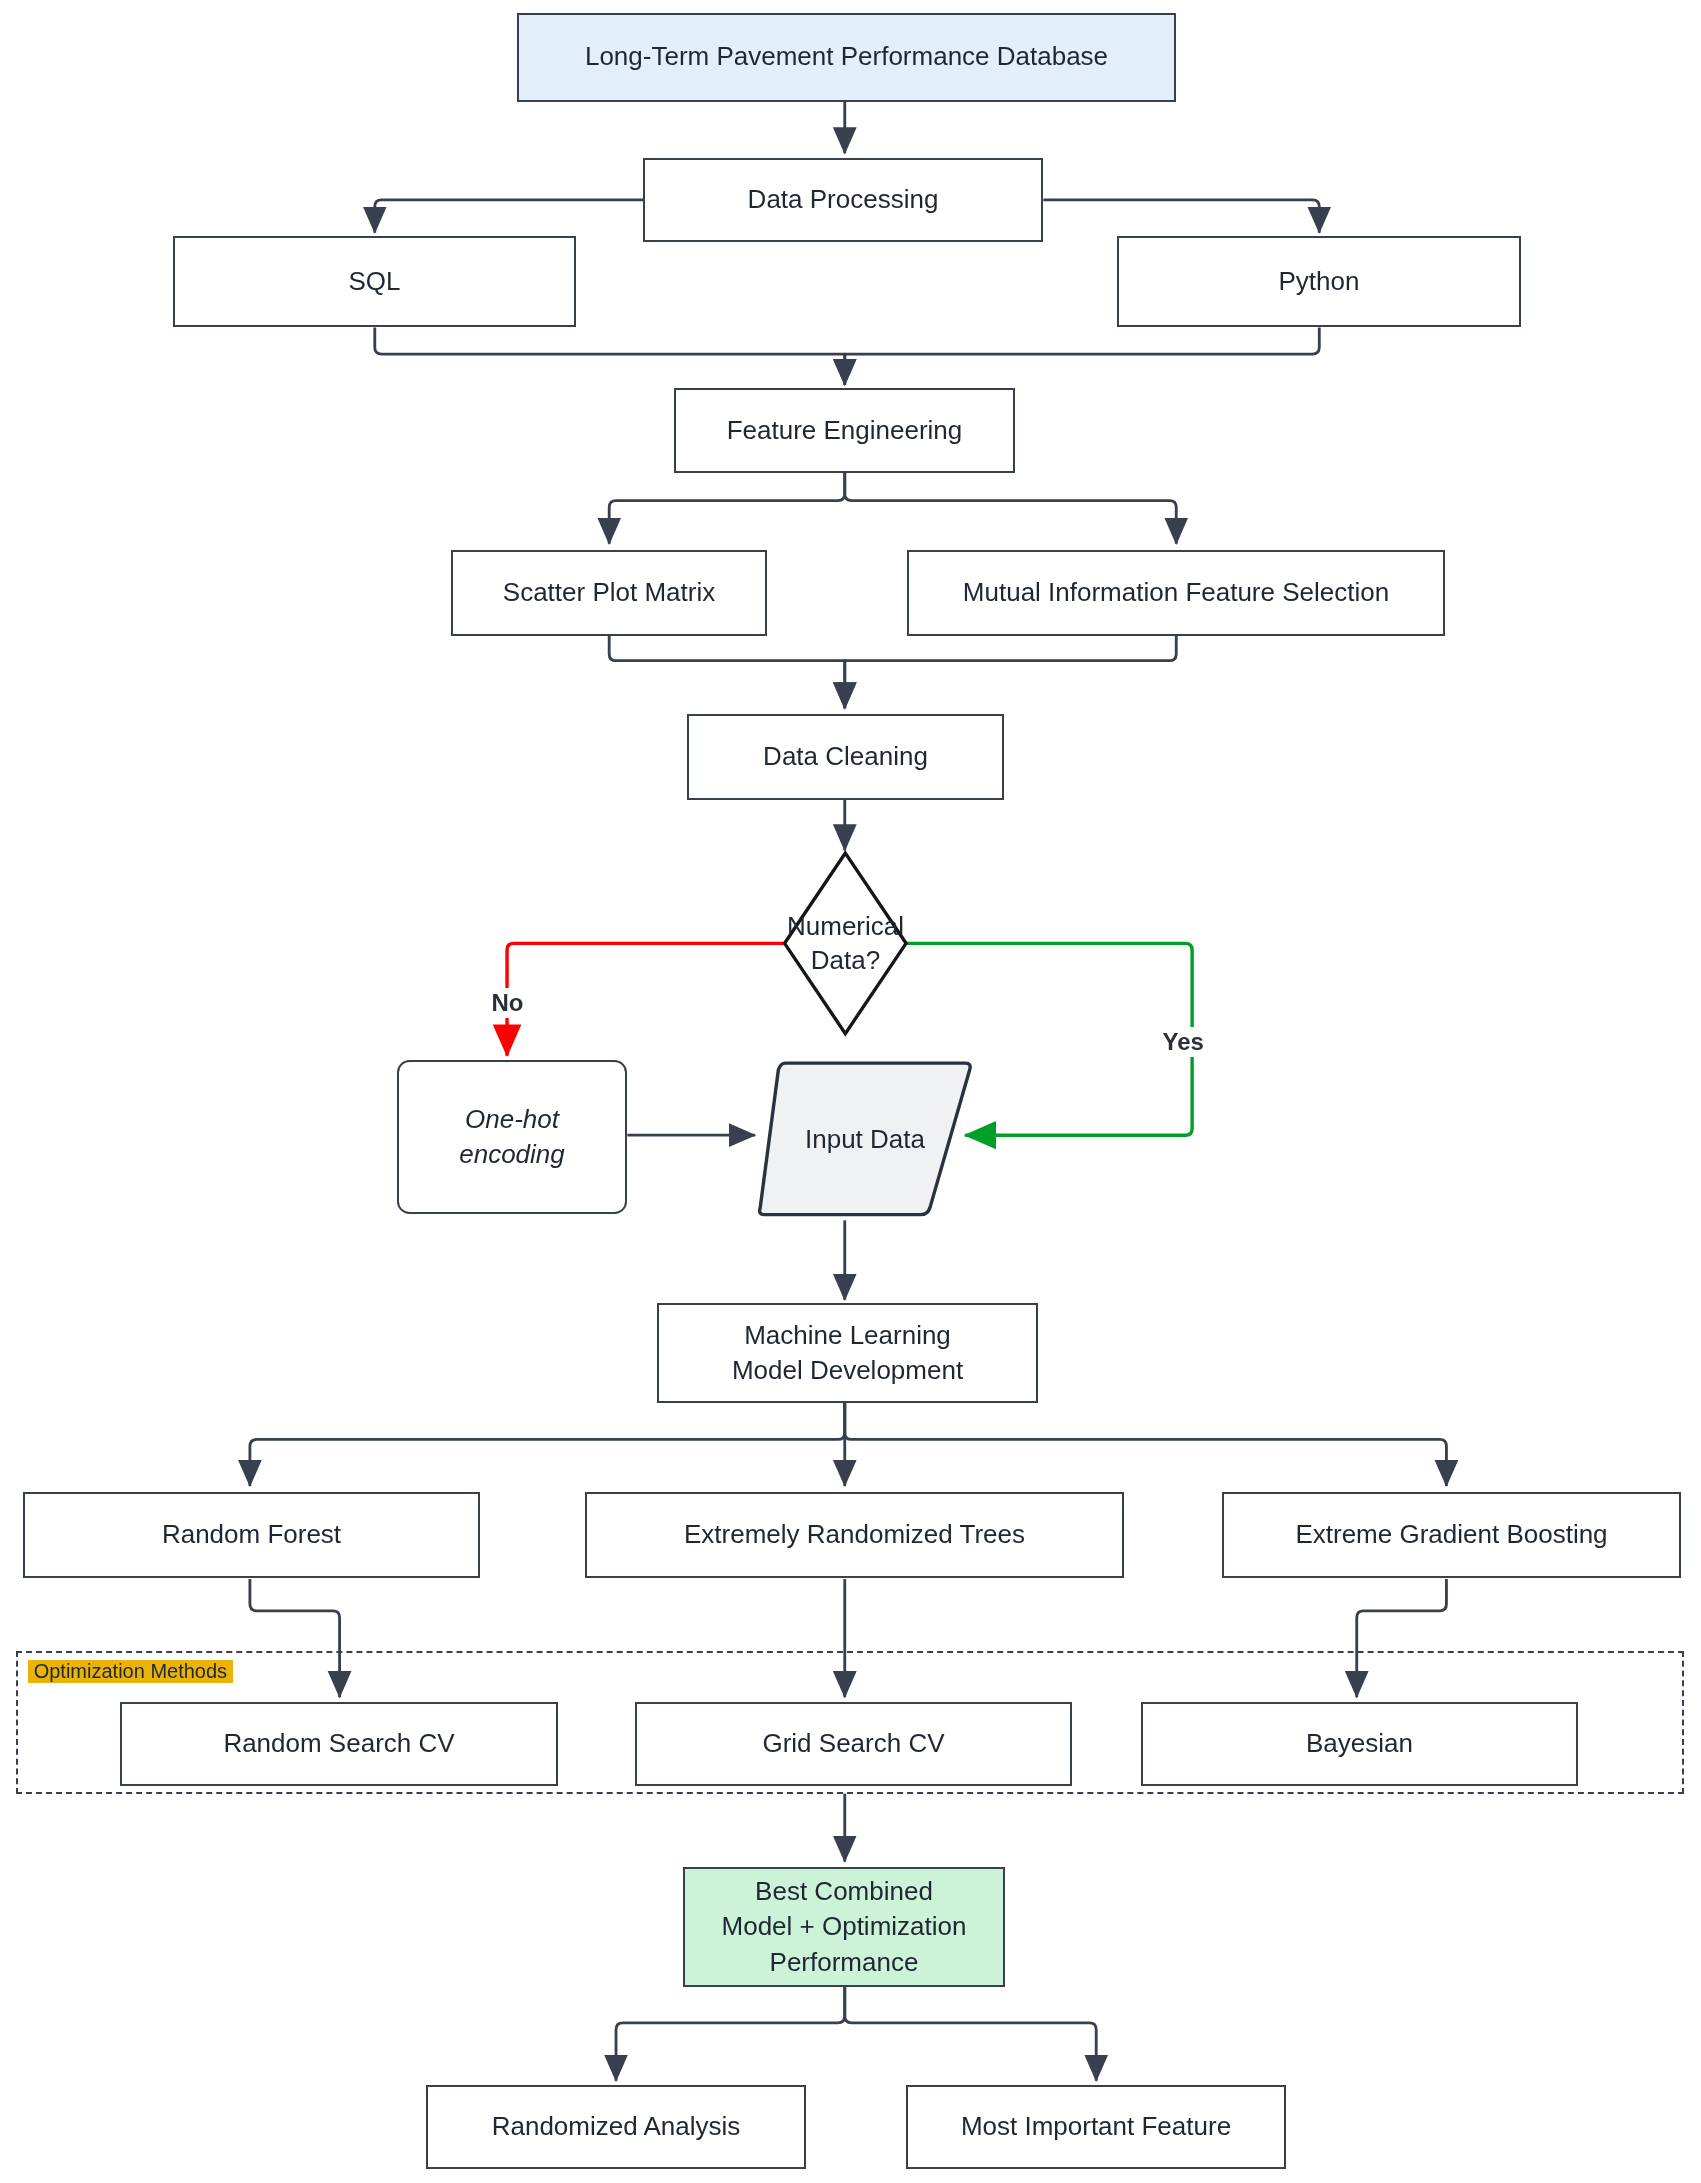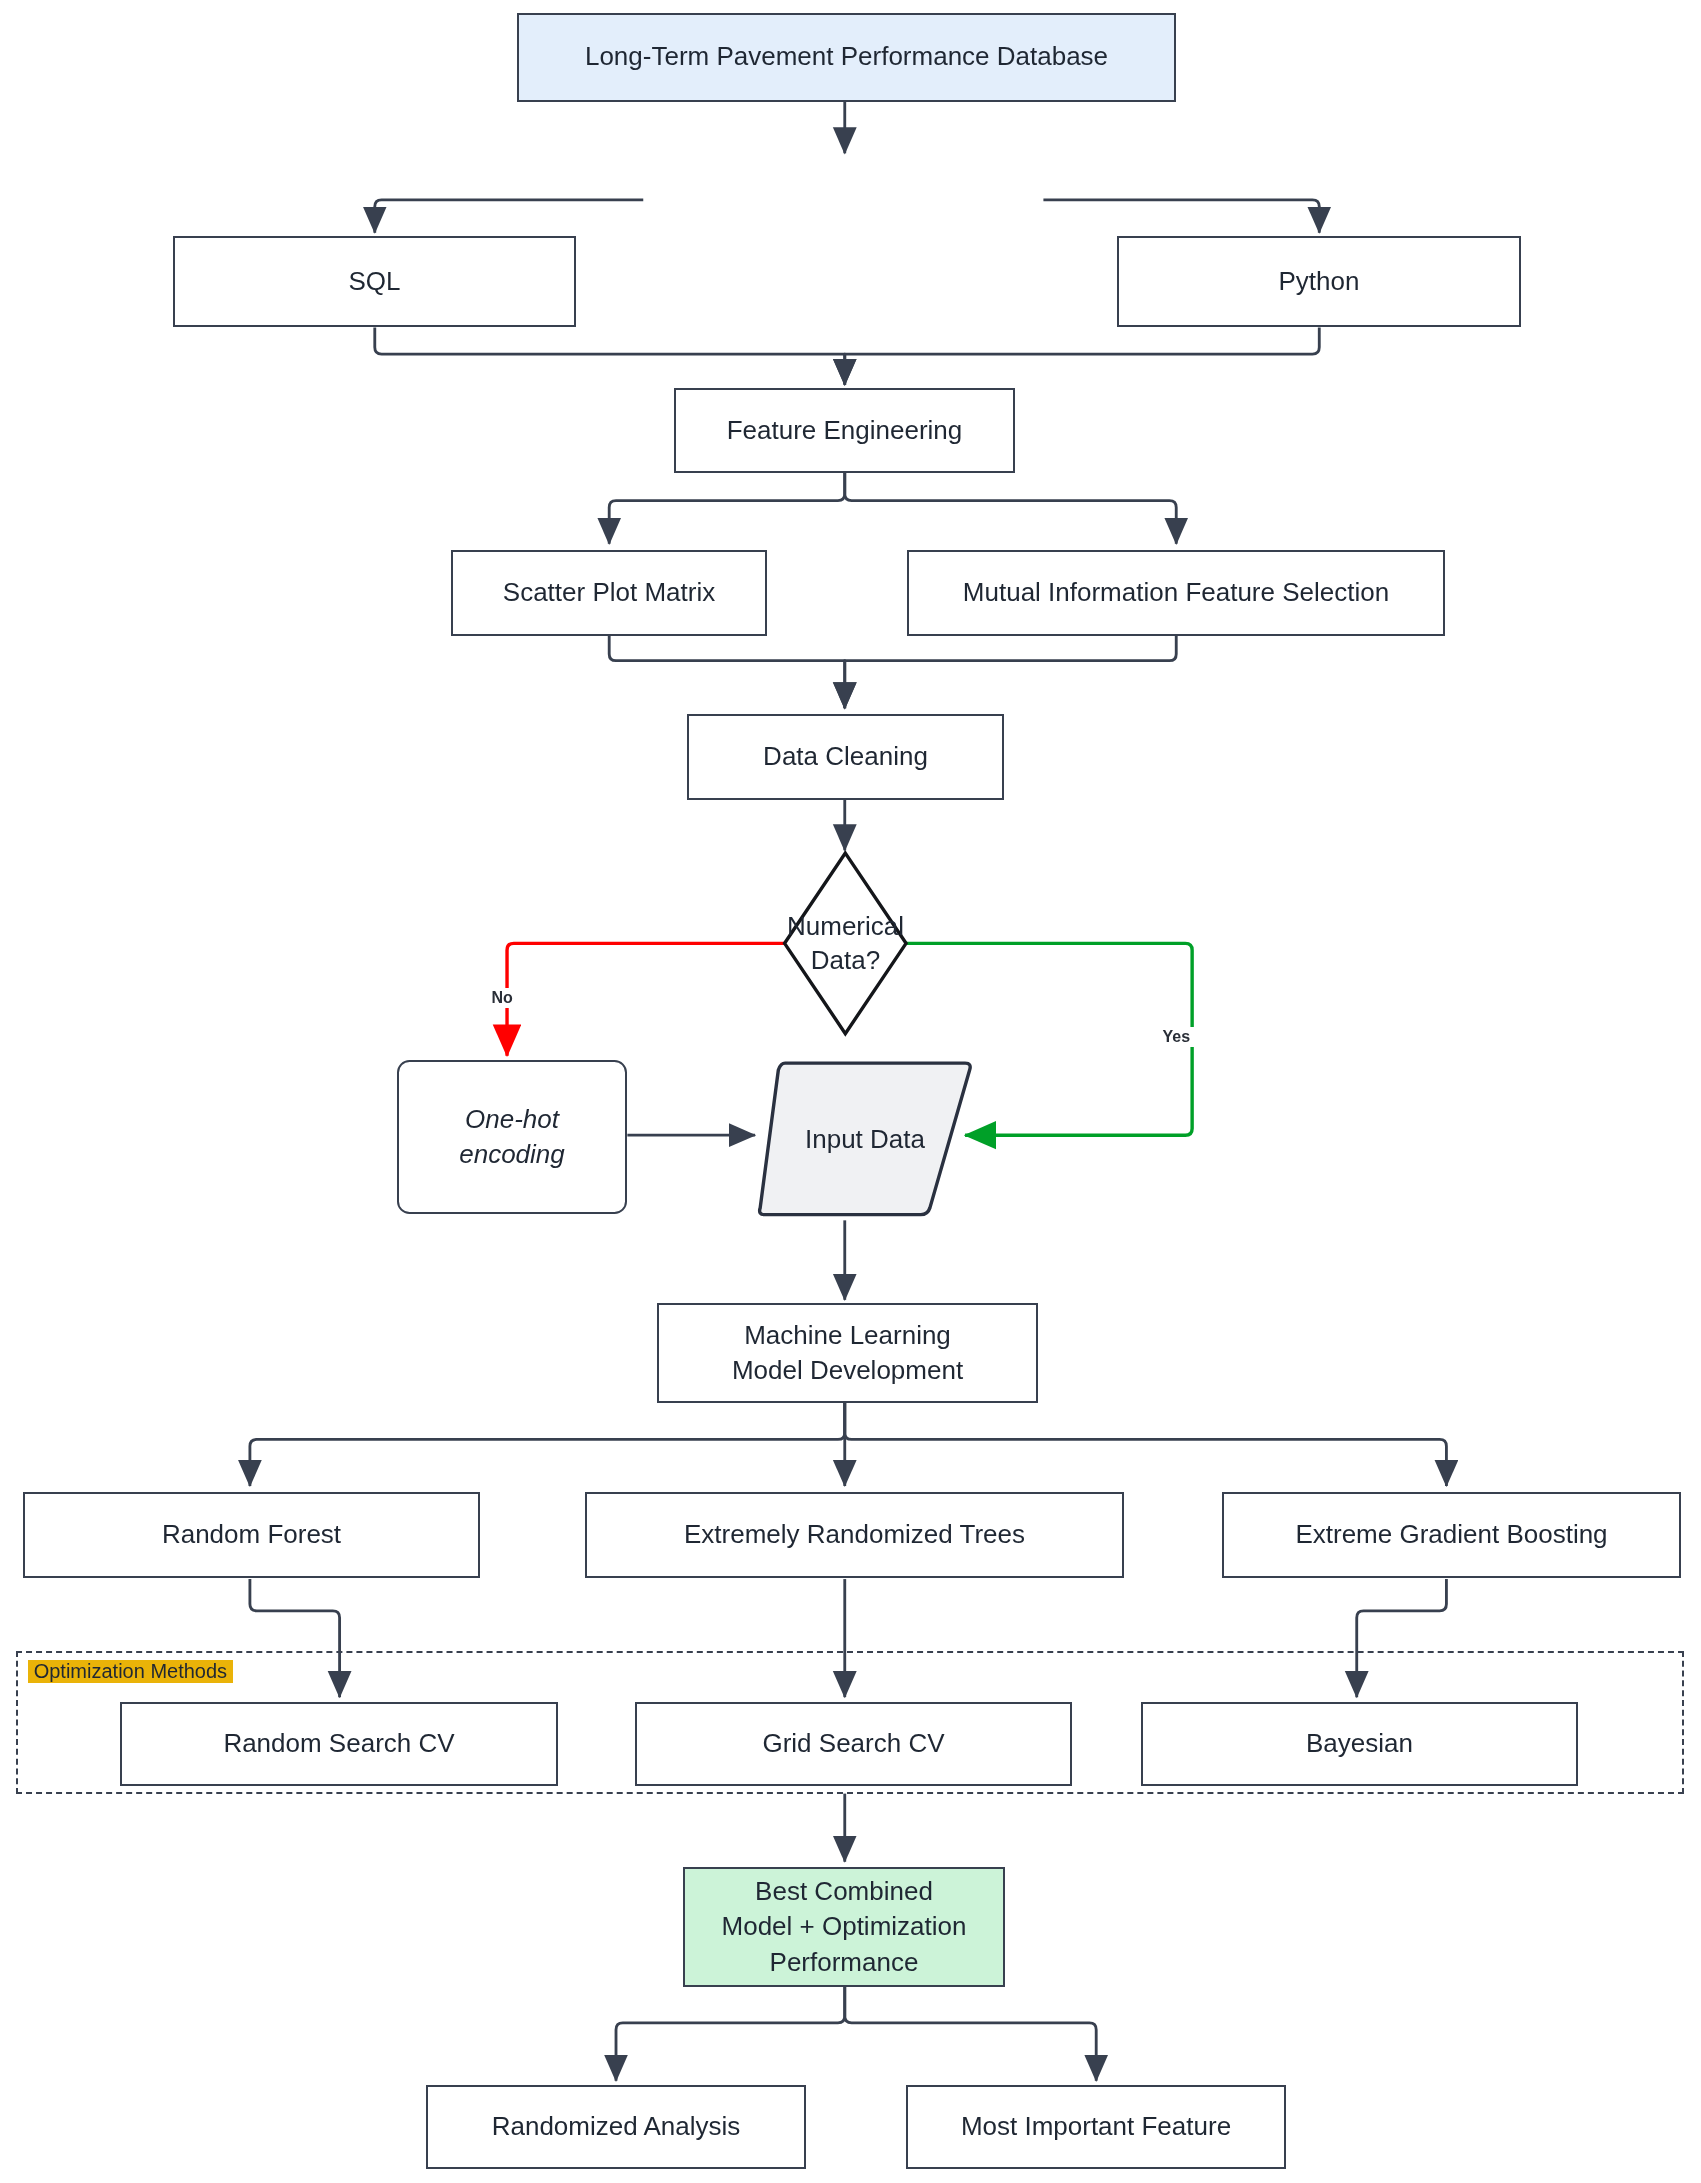--- a/index.html
+++ b/index.html
@@ -103,21 +103,21 @@
     position: absolute;
     font-size: 20px;
     color: #1f2733;
     background: #eab308;
     padding: 0 5.7px;
     font-family: "Liberation Sans", sans-serif;
     z-index: 2;
   }
   .edge-label {
     position: absolute;
-    font-size: 16px;
+    font-size: 24px;
     font-weight: bold;
     color: #2a2f38;
     background: #ffffff;
     padding: 1.1px 4.5px;
     font-family: "Liberation Sans", sans-serif;
     z-index: 4;
   }
 </style>
 </head>
 <body>
@@ -185,20 +185,21 @@
       <path d="M1593,1662 L2088,1662 Q2100,1662 2100,1674 L2100,1988 Q2100,2000 2088,2000 L1700,2000" marker-end="url(#ar-green)"></path>
     </g>
 
     <polygon points="1489,1503 1596,1662 1489,1821 1382,1662" fill="#ffffff" stroke="#14161a" stroke-width="6"></polygon>
 
     <path d="M1383,1873 L1700,1873 Q1712,1873 1708,1885 L1638,2128 Q1634,2140 1622,2140 L1347,2140 Q1335,2140 1339,2128 L1371,1885 Q1375,1873 1383,1873 Z" fill="#f0f1f3" stroke="#2a3140" stroke-width="6" stroke-linejoin="round"></path>
   </svg>
 
   <div class="node highlight-blue" style="left:517px; top:12.5px; width:659px; height:89px;">Long-Term Pavement Performance Database</div>
 
+  <div class="node" style="left:643px; top:158px; width:400px; height:84px;">Data Processing</div>
 
   <div class="node" style="left:173px; top:236px; width:403px; height:91px;">SQL</div>
 
   <div class="node" style="left:1117px; top:236px; width:404px; height:91px;">Python</div>
 
   <div class="node" style="left:674px; top:388px; width:341px; height:85px;">Feature Engineering</div>
 
   <div class="node" style="left:451px; top:550px; width:316px; height:86px;">Scatter Plot Matrix</div>
 
   <div class="node" style="left:907px; top:550px; width:538px; height:86px;">Mutual Information Feature Selection</div>

